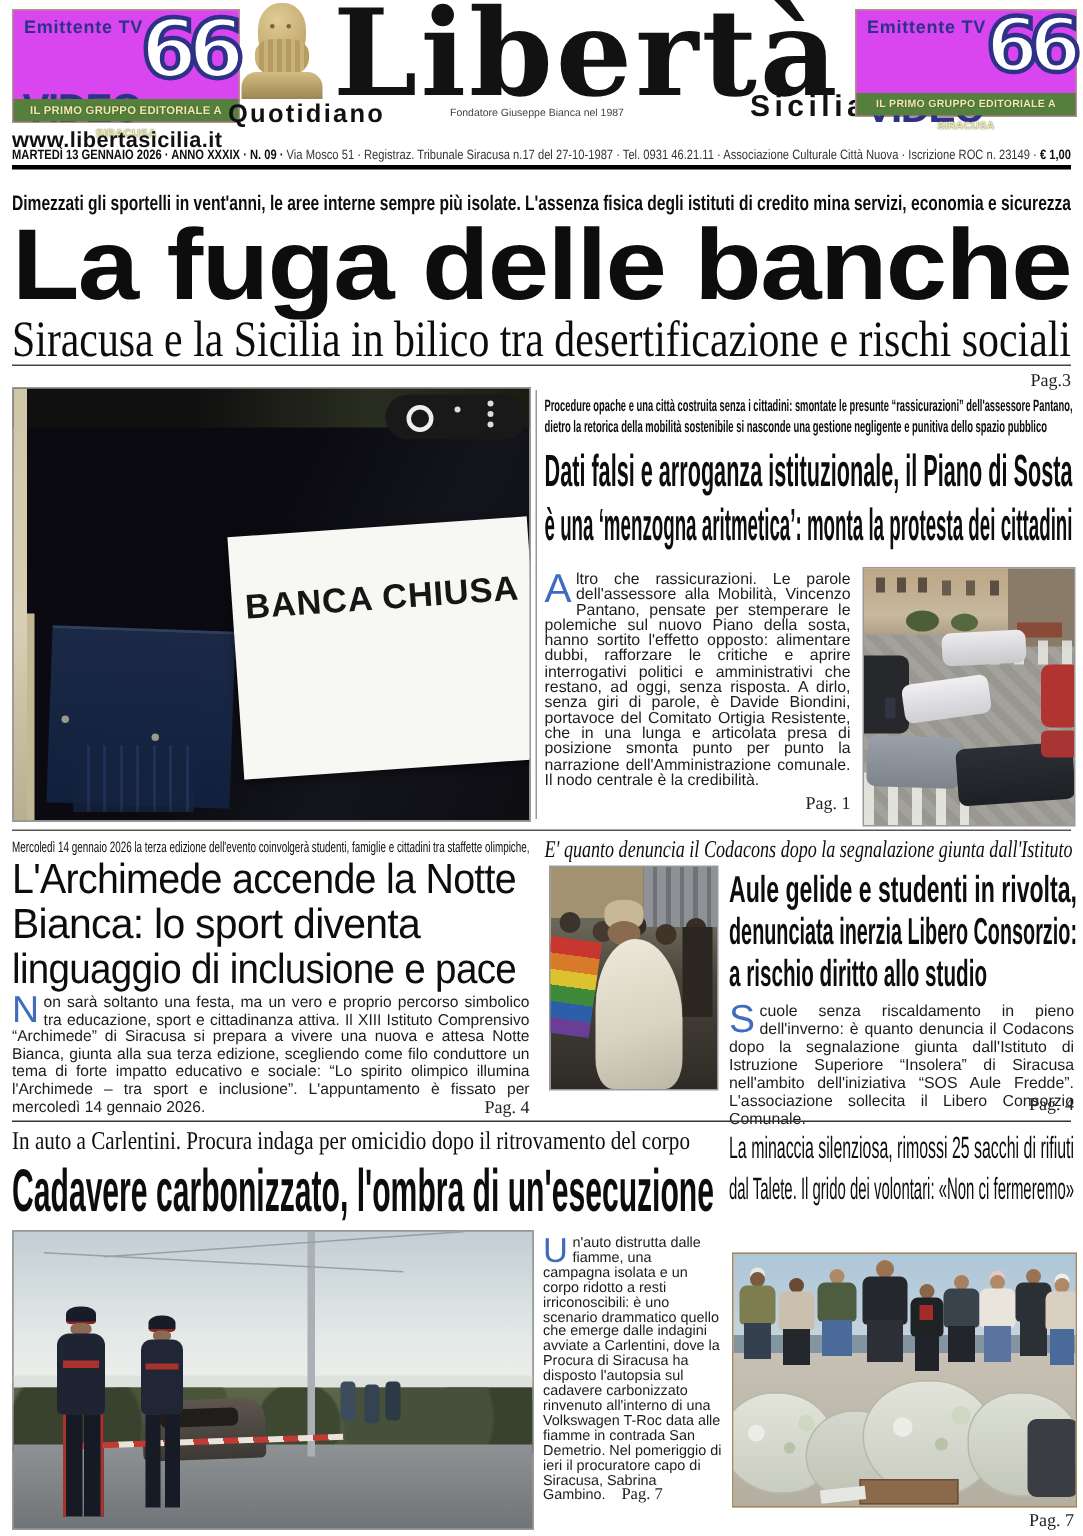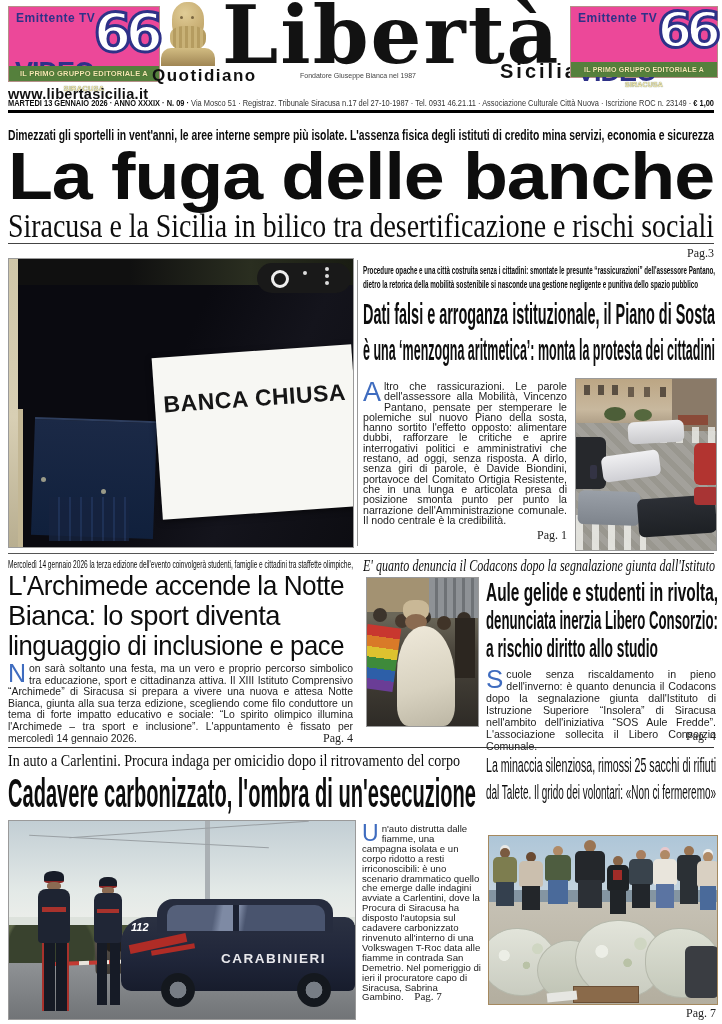--- a/index.html
+++ b/index.html
@@ -8,21 +8,21 @@
   .abs{position:absolute;}
   svg text{font-family:"Liberation Sans",sans-serif;fill:#0d0d0d;}
   svg text.serif{font-family:"Liberation Serif",serif;}
   .serif{font-family:Liberation Sans, sans-serif;}
   .pageref{font-family:"Liberation Serif",serif;font-size:12px;color:#222;}
   .dropcap{float:left;color:#3f6cbf;font-weight:400;margin:0 3px 0 0;}
   .body-txt{text-align:justify;color:#1c1c1c;}
   .photo{position:absolute;overflow:hidden;border:1px solid #9a9a9a;background:#888;}
   .rule{position:absolute;background:#222;}
   
-  .v66{position:absolute;background:#ec4899;border:1px solid #b58f88;}
+  .v66{position:absolute;background:#d946ef;border:1px solid #b58f88;}
   .v66 .l1{position:absolute;left:7px;top:4px;font-weight:bold;color:#2e3188;font-size:12px;letter-spacing:.5px;}
   .v66 .l2{position:absolute;left:6px;top:18px;font-weight:bold;color:#2e3188;font-size:27px;letter-spacing:-1px;margin-top:32px;}
   .v66 .n66{position:absolute;right:2px;top:-6px;font-weight:bold;font-size:54px;color:#fff;
             -webkit-text-stroke:3px #2e3188;letter-spacing:-6px;font-family:"DejaVu Sans",sans-serif;}
   .v66 .strip{position:absolute;left:0;right:0;bottom:0;height:15px;background:#55803c;color:#f3e7b0;
               font-size:7.5px;font-weight:bold;text-align:center;line-height:15px;letter-spacing:.2px;
               text-shadow:0 0 1px #2c4a1c;}
   .zebra{background:repeating-linear-gradient(90deg,#e9e9e4 0 7px,rgba(233,233,228,0) 7px 16px);}
   .car{position:absolute;border-radius:6px;}
   .bagblob{position:absolute;background:
@@ -210,32 +210,20 @@
     </div>
     <div class="abs" style="left:84px;top:56px;width:30px;height:136px;">
       <div class="abs" style="left:6px;top:0;width:18px;height:9px;border-radius:45% 45% 20% 20%;background:#171c28;border-bottom:2px solid #8a2424;"></div>
       <div class="abs" style="left:9px;top:10px;width:12px;height:7px;border-radius:40%;background:#8a6a52;"></div>
       <div class="abs" style="left:1px;top:16px;width:28px;height:50px;border-radius:7px 7px 4px 4px;background:#202636;"></div>
       <div class="abs" style="left:4px;top:32px;width:22px;height:4px;background:#a8322c;"></div>
       <div class="abs" style="left:4px;top:66px;width:10px;height:62px;background:#161b26;"></div>
       <div class="abs" style="left:17px;top:66px;width:10px;height:62px;background:#161b26;"></div>
     </div>
 
-    <div class="abs" style="left:112px;top:78px;width:234px;height:104px;">
-      <div class="abs" style="left:0;top:18px;width:234px;height:74px;border-radius:26px 10px 6px 10px;background:linear-gradient(180deg,#2b3142,#20263a 55%,#171c2c);"></div>
-      <div class="abs" style="left:36px;top:0;width:176px;height:34px;border-radius:16px 14px 0 0;background:#262c3e;"></div>
-      <div class="abs" style="left:46px;top:6px;width:158px;height:26px;border-radius:10px 10px 0 0;background:linear-gradient(100deg,#55607a 0 30%,#7e8aa4 35% 45%,#49546e 50%);"></div>
-      <div class="abs" style="left:112px;top:6px;width:6px;height:26px;background:#1b2132;"></div>
-      <div class="abs" style="left:8px;top:40px;width:58px;height:9px;background:#b02c26;transform:rotate(-12deg);"></div>
-      <div class="abs" style="left:30px;top:48px;width:44px;height:5px;background:#b02c26;transform:rotate(-10deg);"></div>
-      <div class="abs" style="left:10px;top:22px;color:#fff;font-weight:bold;font-size:11px;font-style:italic;">112</div>
-      <div class="abs" style="left:100px;top:52px;color:#e8e8ec;font-weight:bold;font-size:13.5px;letter-spacing:1.5px;">CARABINIERI</div>
-      <div class="abs" style="left:40px;top:74px;width:34px;height:34px;border-radius:50%;background:radial-gradient(circle,#777d85 0 34%,#14181e 36%);"></div>
-      <div class="abs" style="left:176px;top:74px;width:34px;height:34px;border-radius:50%;background:radial-gradient(circle,#777d85 0 34%,#14181e 36%);"></div>
-    </div>
   </div>
 
   <div class="abs" style="left:362px;top:824px;width:119px;font-size:9.6px;line-height:9.9px;color:#1c1c1c;">
     <span class="dropcap" style="font-size:23px;line-height:19px;">U</span><span>n'auto distrutta dalle fiamme, una campagna isolata e un corpo ridotto a resti irriconoscibili: è uno scenario drammatico quello che emerge dalle indagini avviate a Carlentini, dove la Procura di Siracusa ha disposto l'autopsia sul cadavere carbonizzato rinvenuto all'interno di una Volkswagen T-Roc data alle fiamme in contrada San Demetrio. Nel pomeriggio di ieri il procuratore capo di Siracusa, Sabrina Gambino.</span>
     <span class="pageref" style="font-size:11px;margin-left:8px;">Pag. 7</span>
   </div>
 
   <svg class="abs" style="left:486px;top:752px;" width="236" height="58">
     <text x="0" y="20" font-size="20.5" textLength="230" lengthAdjust="spacingAndGlyphs">La minaccia silenziosa, rimossi 25 sacchi di rifiuti</text>
     <text x="0" y="47" font-size="20.5" textLength="230" lengthAdjust="spacingAndGlyphs">dal Talete. Il grido dei volontari: «Non ci fermeremo»</text>

